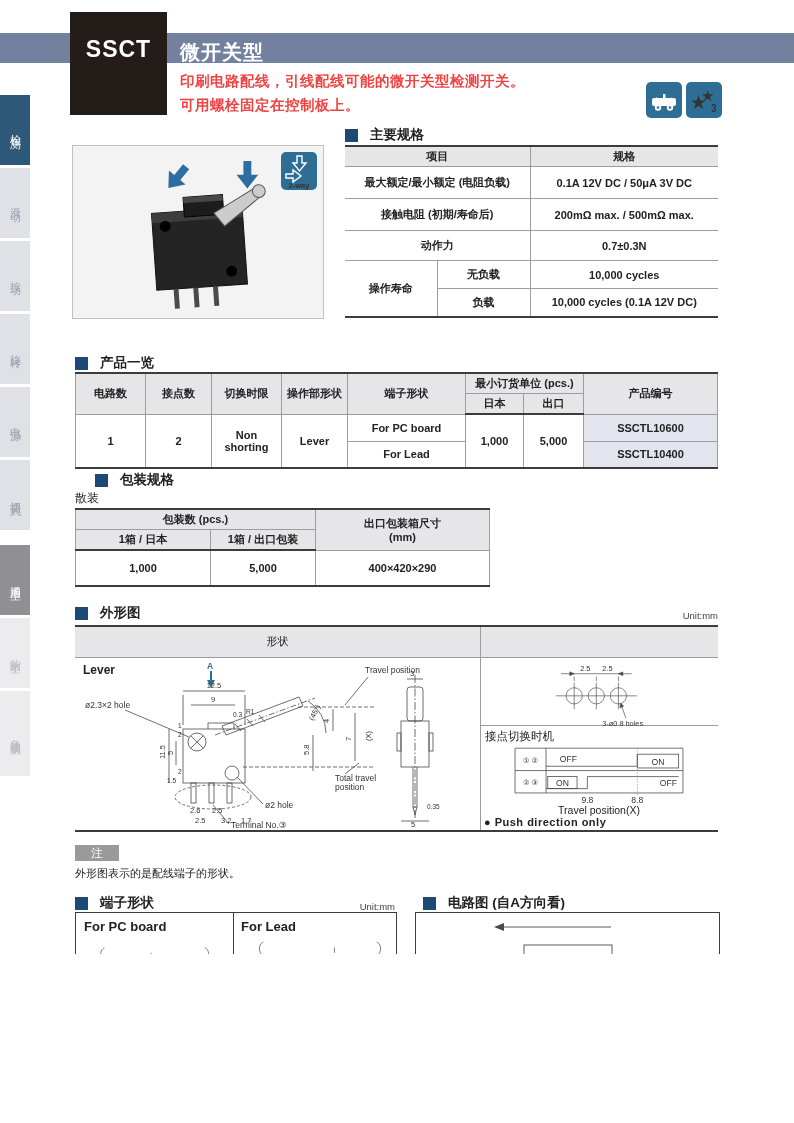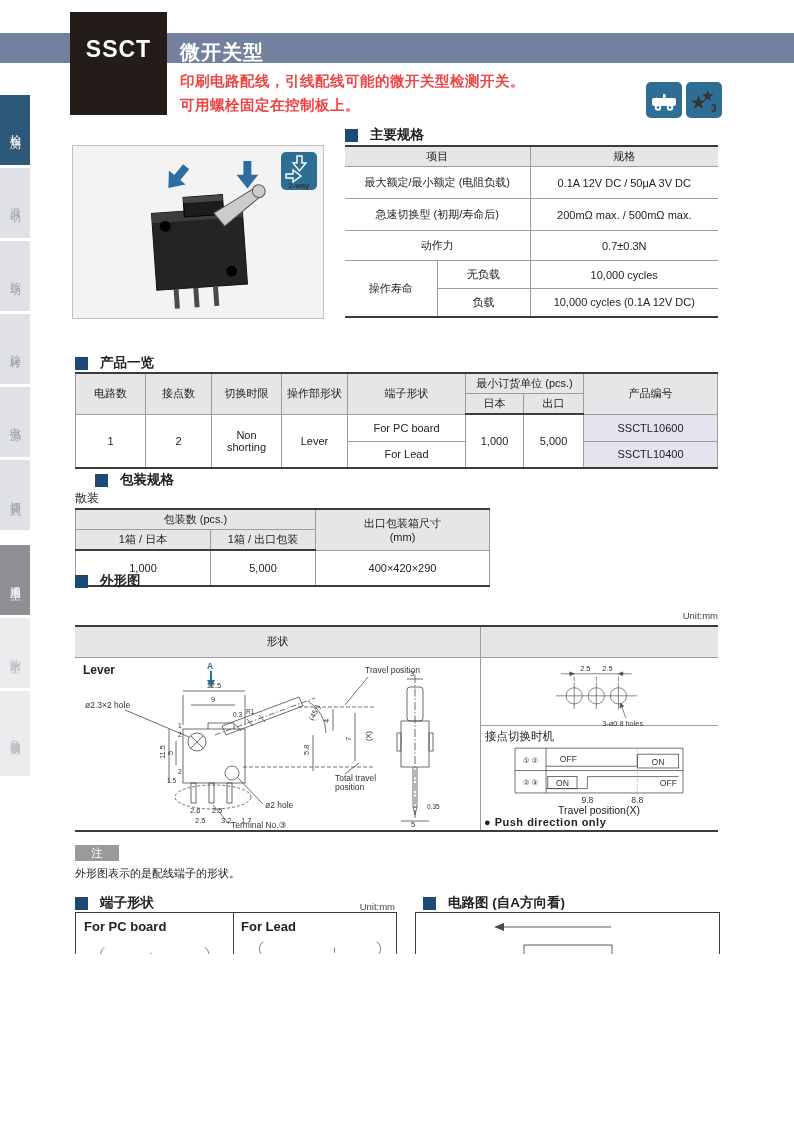--- a/index.html
+++ b/index.html
@@ -18,21 +18,21 @@
   .blackbox{position:absolute;left:70px;top:12px;width:97px;height:103px;background:#241c18;}
   .model{position:absolute;left:0;top:24px;width:97px;text-align:center;color:#fff;font-weight:bold;font-size:23px;letter-spacing:1px;}
   .cat{position:absolute;left:180px;top:39px;color:#fff;font-weight:bold;font-size:20px;letter-spacing:1px;}
   .desc{position:absolute;left:180px;font-weight:bold;font-size:14.5px;color:#ef4444;letter-spacing:.5px;}
   
   .sec{position:absolute;display:flex;align-items:center;gap:12px;font-weight:bold;font-size:13.5px;color:#222;}
   .sq{width:13px;height:13px;background:#1c4a74;flex:0 0 auto;}
   .unit{position:absolute;font-size:9.5px;color:#444;text-align:right;}
   
   table.tbl{border-collapse:collapse;font-size:11px;color:#222;table-layout:fixed;}
-  table.tbl th,table.tbl td{border:1px solid #9d9d9d;text-align:center;padding:2px 4px;font-weight:normal;overflow:hidden;}
+  table.tbl th,table.tbl td{border:1px solid #9d9d9d;text-align:center;padding:2px 4px;font-weight:bold;overflow:hidden;}
   table.tbl th{background:#e6e6e9;}
   table.tbl{border-top:2px solid #3c3c3c;border-bottom:2px solid #3c3c3c;}
   .hb th{border-bottom:2px solid #3c3c3c !important;}
   td.l{text-align:left;padding-left:9px;}
   td.lav{background:#e4e4ef;font-weight:bold;margin-left:41px;}
   .noL{border-left:none !important;} .noR{border-right:none !important;}
   
   .outwrap{position:absolute;left:75px;top:625px;width:643px;height:203px;
            border-top:2px solid #3c3c3c;border-bottom:2px solid #3c3c3c;font-size:11px;}
   .outhead{position:absolute;left:0;top:0;width:643px;height:30px;background:#e6e6e9;border-bottom:1px solid #9d9d9d;}
@@ -154,21 +154,21 @@
     <tbody>
         <tr style="height:20px;">
       <th colspan="2" class="noL">项目</th>
       <th class="noR">规格</th>
     </tr>
     <tr style="height:32px;">
           <td colspan="2" class="l noL">最大额定/最小额定 (电阻负载)</td>
           <td class="noR">0.1A 12V DC / 50μA 3V DC</td>
         </tr>
     <tr style="height:32px;">
-          <td colspan="2" class="l noL">急速切换型 (初期/寿命后)</td>
+          <td colspan="2" class="l noL">接触电阻 (初期/寿命后)</td>
           <td class="noR">200mΩ max. / 500mΩ max.</td>
         </tr>
     <tr style="height:30px;">
           <td colspan="2" class="l noL">动作力</td>
           <td class="noR">0.7±0.3N</td>
         </tr>
     <tr style="height:28px;">
       <td rowspan="2" class="l noL">操作寿命</td>
       <td class="l">无负载</td>
       <td class="noR">10,000 cycles</td>
@@ -250,21 +250,21 @@
       <th>1箱 / 出口包装</th>
     </tr>
     <tr style="height:36px;">
       <td>1,000</td>
       <td>5,000</td>
       <td>400×420×290</td>
     </tr>
   </tbody>
     </table>
 
-  <div class="sec" style="left:75px;top:572px;">
+  <div class="sec" style="left:75px;top:604px;">
     <span class="sq"></span>
     <span>外形图</span>
   </div>
   <div class="unit" style="left:618px;top:610px;width:100px;">Unit:mm</div>
 
   <div class="outwrap">
     <div class="outhead">
       <div class="abs" style="left:0;top:7px;width:405px;text-align:center;">形状</div>
     </div>
     <div class="outvdiv"></div>

